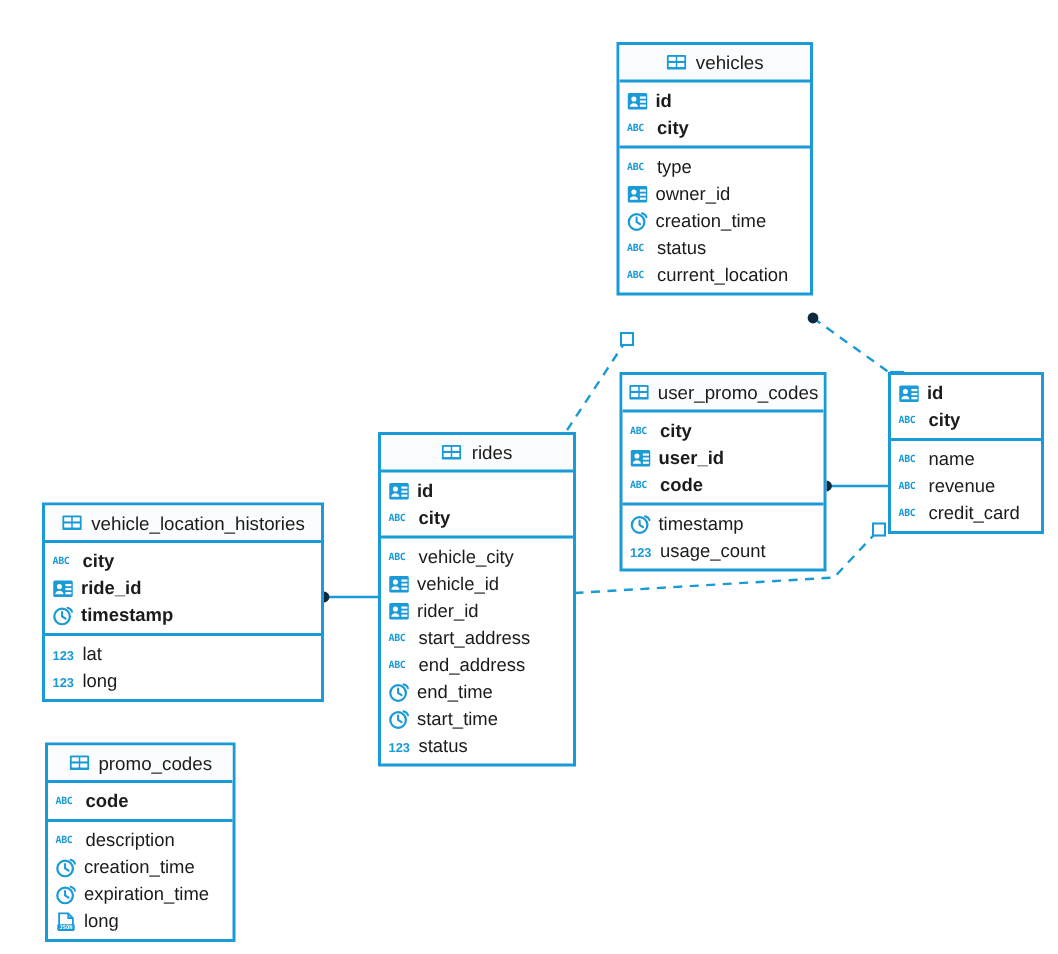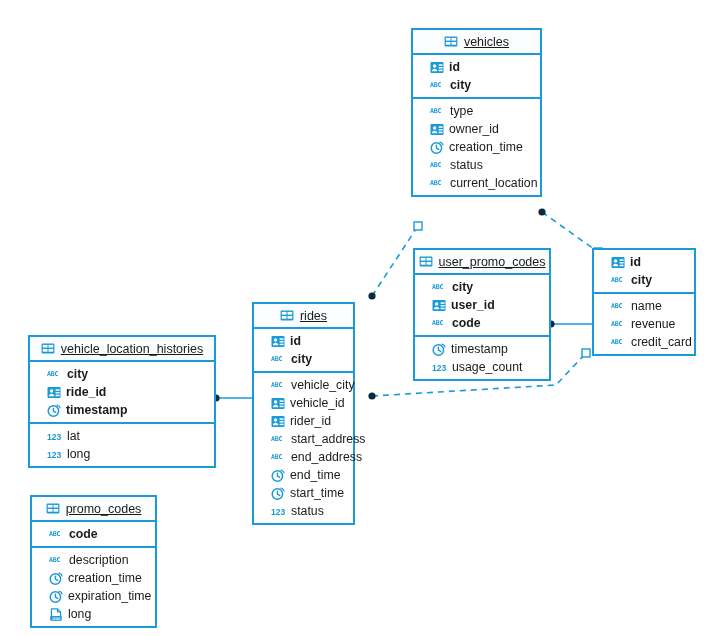--- a/index.html
+++ b/index.html
@@ -19,24 +19,23 @@
     box-sizing:border-box;
   }
   .tbl-header{
     height:25px;
     display:flex;align-items:center;justify-content:center;
     background:#fbfcfd;
     border-bottom:2px solid #1a9ad7;
     font-size:12.5px;color:#1b1b1b;
     padding:0 6px;box-sizing:border-box;
     white-space:nowrap;
-    text-decoration:underline;
   }
   .tbl-title{margin-left:6px;}
-  .section{padding:3px 0 3px 12px;}
+  .section{padding:3px 0 3px 0;}
   .section.pk{border-bottom:2px solid #1a9ad7;}
   .field{
     display:flex;align-items:center;
     height:18px;line-height:18px;
     padding:0 6px 0 5px;
     font-size:12.3px;color:#1b1b1b;
     white-space:nowrap;
   }
   .field.key{font-weight:bold;}
   .fname{margin-left:5px;}
@@ -241,21 +240,21 @@
           <div class="field">
             <span class="ico ico-abc">ABC</span>
             <span class="fname">revenue</span>
           </div>
           <div class="field">
             <span class="ico ico-abc">ABC</span>
             <span class="fname">credit_card</span>
           </div>
         </div>
       </div>
-      <div class="table" style="left: 252px; top: 302px; width: 103px;">
+      <div class="table" style="left: 252px; top: 288px; width: 132px;">
         <div class="tbl-header">
           <span class="ico">
             <svg viewBox="0 0 14 13">
               <rect x="0.6" y="1.6" width="12.8" height="9.8" rx="0.8" fill="#1a9ad7"></rect>
               <rect x="1.8" y="2.9" width="4.7" height="2.7" fill="#fff"></rect>
               <rect x="7.5" y="2.9" width="4.7" height="2.7" fill="#fff"></rect>
               <rect x="1.8" y="7.0" width="4.7" height="2.7" fill="#fff"></rect>
               <rect x="7.5" y="7.0" width="4.7" height="2.7" fill="#fff"></rect>
             </svg>
           </span>

